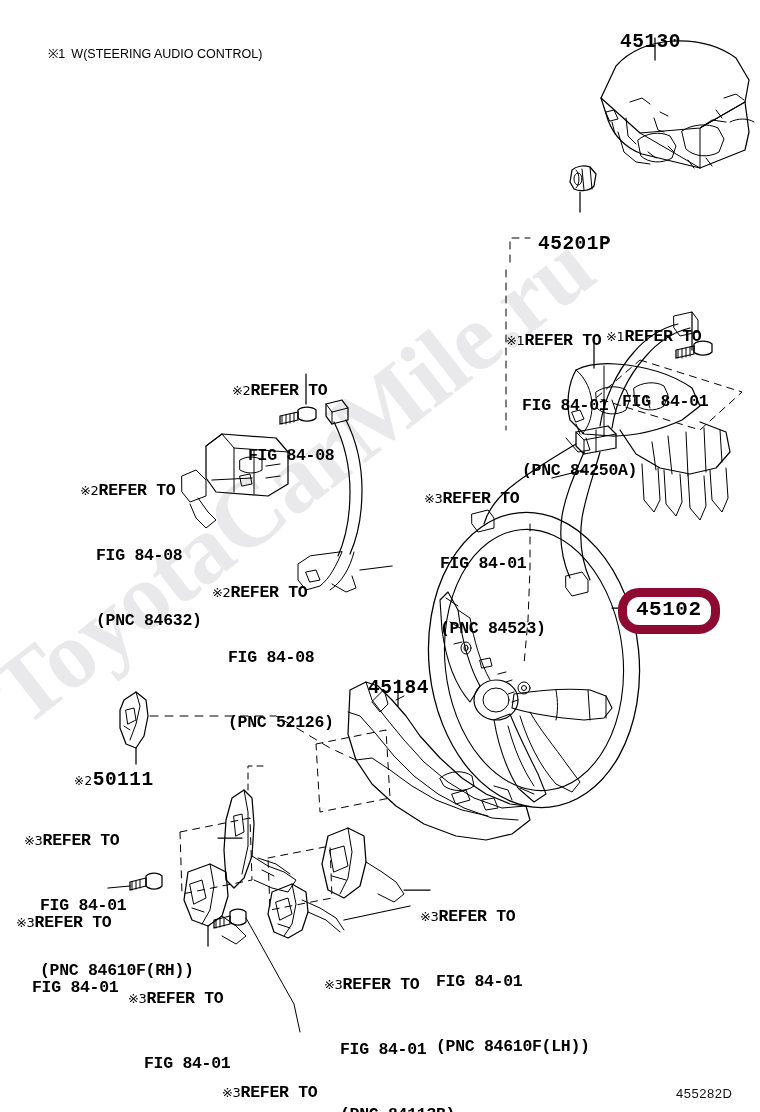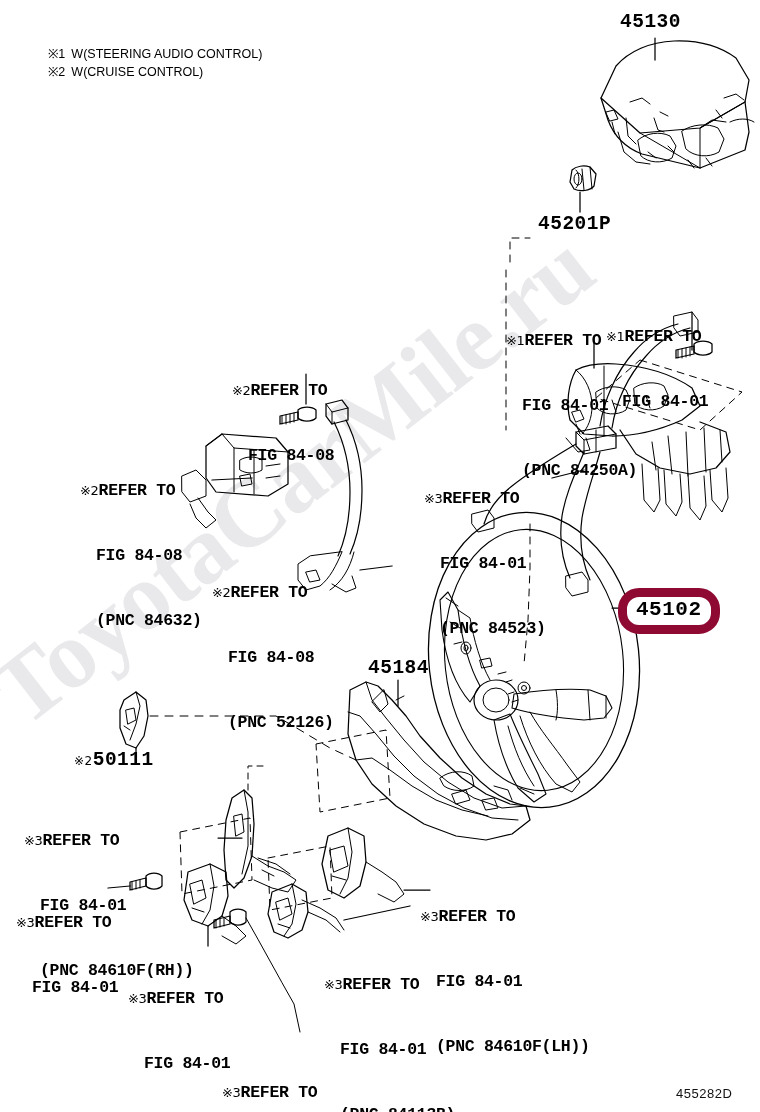--- a/index.html
+++ b/index.html
@@ -61,20 +61,21 @@
     font-family: "Liberation Sans", sans-serif;
     font-weight: normal;
     color: #000;
     white-space: pre;
     line-height: 1.42;
     font-size: 12.5px;
   }
   .pn {
     font-size: 19.5px;
     letter-spacing: 0.5px;
+    margin-top: 20px;
   }
   .ref {
     font-size: 16.5px;
     letter-spacing: -0.3px;
   }
   .mark {
     font-family: "DejaVu Sans", sans-serif;
     font-size: 13px;
     font-weight: normal;
   }
@@ -410,23 +411,20 @@
       <path d="M316,744 L386,730 L390,798 L320,812 Z" stroke-dasharray="7,6" stroke-width="1"></path>
 
       <path d="M248,790 L248,766 L268,766" stroke-dasharray="6,5" stroke-width="1"></path>
 
     </g>
   </svg>
 
   <div class="lbl-legend" style="left:34px; top:28px;">
     <span>※1</span><span style="display:inline-block;width:6px"></span><span>W(STEERING AUDIO CONTROL)</span>
   </div>
-  <div class="lbl-legend" style="left:34px; top:46px;">
-    <span>※2</span><span style="display:inline-block;width:6px"></span><span>W(CRUISE CONTROL)</span>
-  </div>
 
   <div class="lbl pn" style="left:620px; top:10px;">45130</div>
 
   <div class="lbl pn" style="left:538px; top:212px;">45201P</div>
 
   <div class="lbl pn" style="left:368px; top:656px;">45184</div>
 
   <div class="lbl pn" style="left:74px; top:748px;"><span class="mark-sm">※2</span><span>50111</span></div>
 
   <div id="callout-45102" style="left: 618px; top: 588px; border-color: rgb(143, 10, 51); border-radius: 21px;">45102</div>

